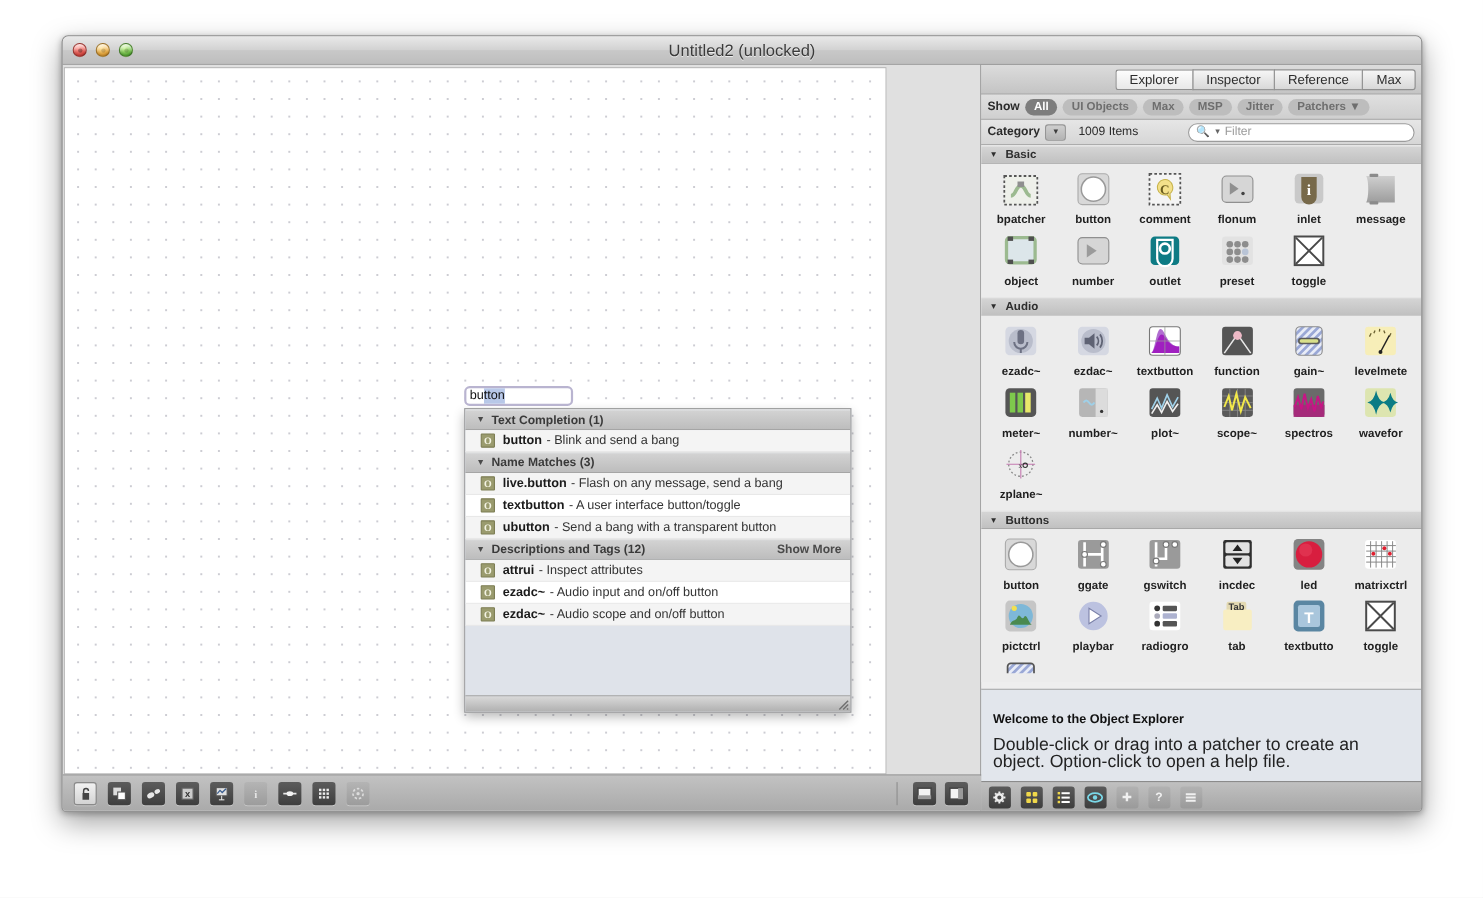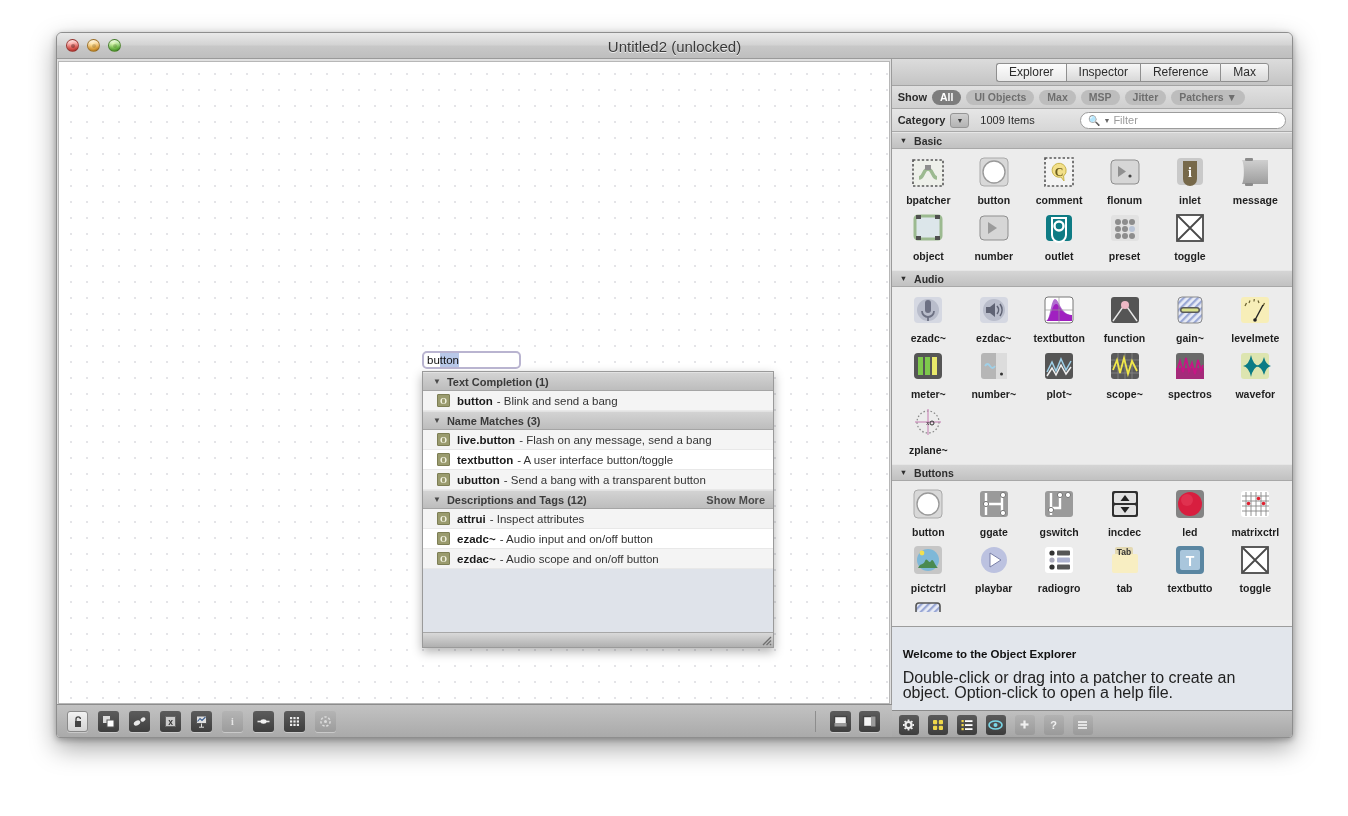--- a/index.html
+++ b/index.html
@@ -52,21 +52,21 @@
   }
   .light.yellow::after, .light.green::after { background: rgba(0,0,0,.16); }
 
   
   #body-split { display: flex; height: 679px; }
 
   
   #patcher { position: relative; width: 835px; background: #e0e0e0; }
   #canvas {
     position: absolute; left: 1px; top: 2px;
-    width: 832px; height: 643px;
+    width: 748px; height: 643px;
     background-color: #ffffff;
     background-image: radial-gradient(circle, #c4c4cc 0.6px, transparent 0.8px);
     background-size: 16px 16px;
     background-position: 4px 4px;
     border: 1px solid #b7b7b7;
     overflow: hidden;
   }
   #patcher-toolbar {
     position: absolute; left: 0; bottom: 0;
     width: 835px; height: 34px;
@@ -158,21 +158,21 @@
   }
   .grip { position: absolute; right: 1px; bottom: 1px; width: 13px; height: 13px; }
 
   
   #sidebar { width: 402px; background: #c9c9c9; display: flex; flex-direction: column;
              border-left: 1px solid #9b9b9b; }
   #tabbar {
     height: 27px; flex: none;
     background: linear-gradient(to bottom, #dcdcdc, #c4c4c4);
     display: flex; align-items: center; justify-content: flex-end;
-    padding-right: 23px; gap: 0;
+    padding-right: 5px; gap: 0;
     border-bottom: 1px solid #a3a3a3;
   }
   .tab {
     height: 19px; padding: 0 12px;
     display: flex; align-items: center;
     font-size: 12px; color: #2c2c2c;
     background: linear-gradient(to bottom, #f6f6f6, #d8d8d8);
     border: 1px solid #8f8f8f; border-right: none;
     cursor: pointer;
   }

